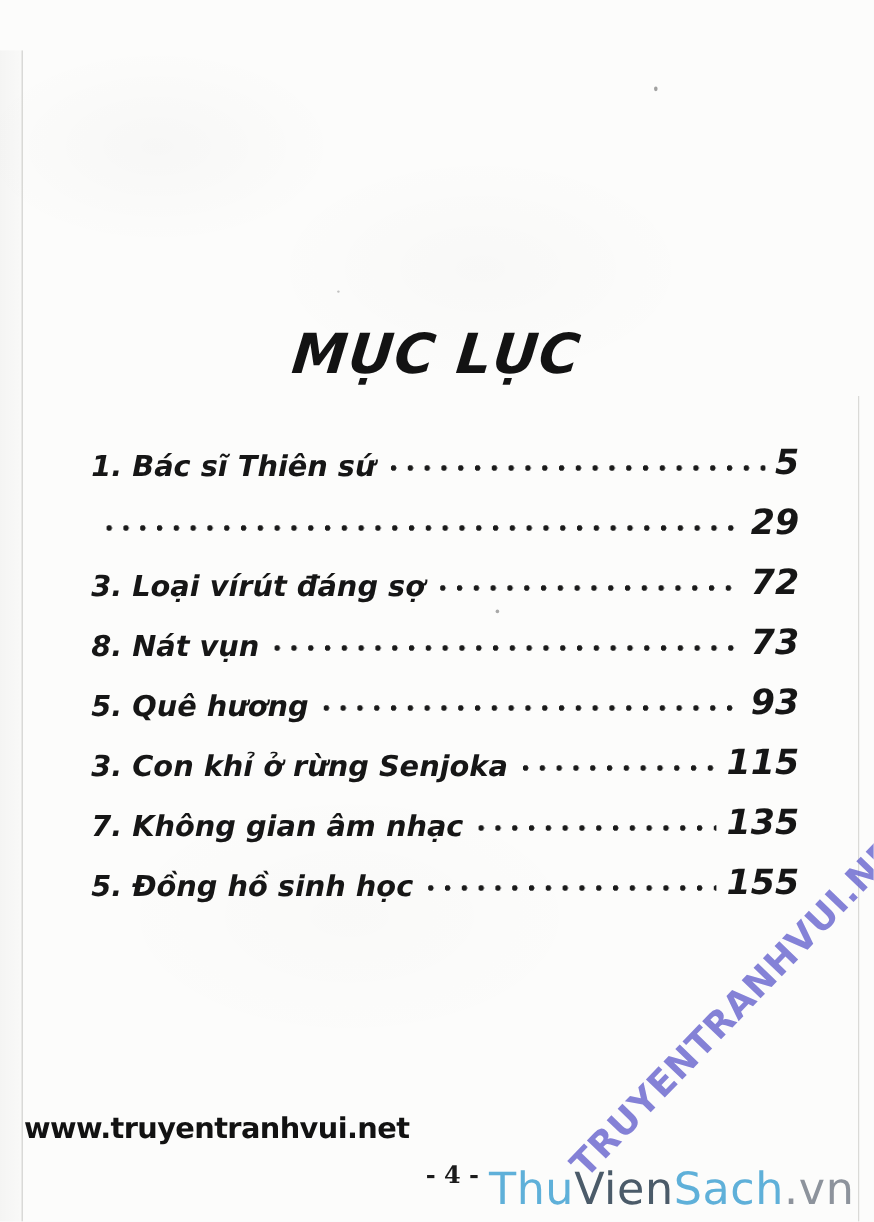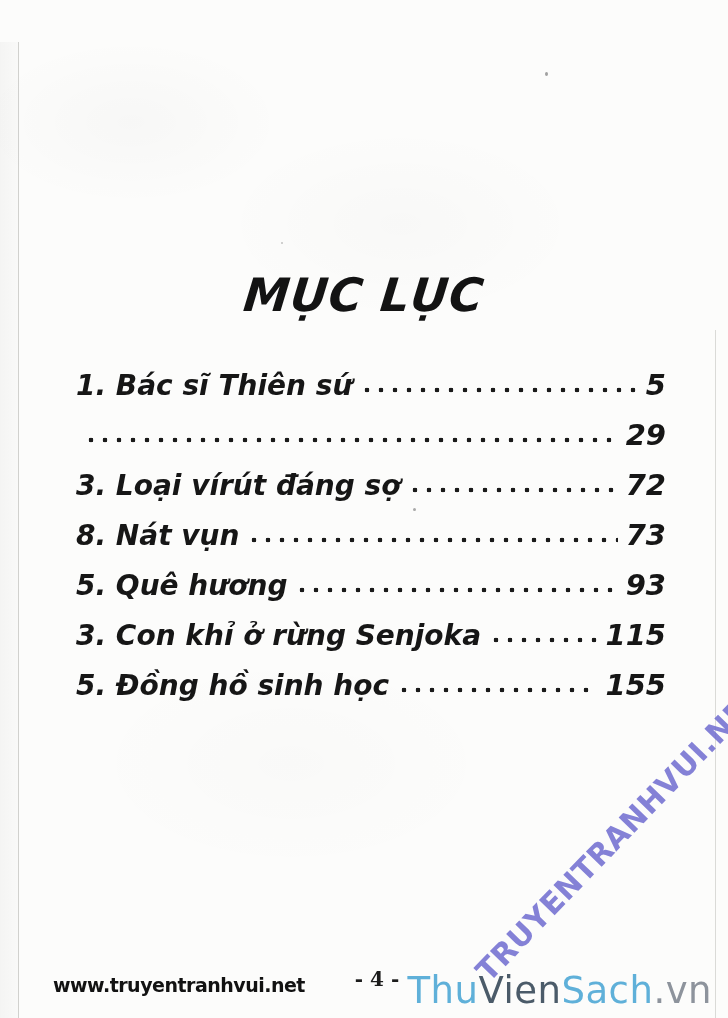--- a/index.html
+++ b/index.html
@@ -68,21 +68,21 @@
   }
   .toc-row {
     display: flex;
     align-items: flex-end;
     height: 50px;
     color: #161616;
     font-style: italic;
     font-weight: bold;
   }
   .toc-label {
-    font-size: 28px;
+    font-size: 24px;
     white-space: nowrap;
     line-height: 1.1;
   }
   .toc-dots {
     flex: 1;
     height: 6px;
     margin: 0 8px 9px 12px;
     background-image: radial-gradient(circle at 3px 3px, #1a1a1a 2.1px, transparent 2.6px);
     background-size: 14px 6px;
     background-repeat: repeat-x;
@@ -105,26 +105,25 @@
     opacity: 0.82;
     letter-spacing: 0.5px;
     transform: rotate(-46deg);
     white-space: nowrap;
     pointer-events: none;
   }
 
   .footer-url {
     position: absolute;
     left: 20px;
-    top: 974px;
-    font-size: 19px;
+    top: 926px;
+    font-size: 24px;
     font-weight: bold;
     color: #121212;
     letter-spacing: -0.5px;
-    margin-left: 33px;
   }
   .footer-pageno {
     position: absolute;
     left: 337px;
     top: 967px;
     width: 80px;
     text-align: center;
     font-family: "DejaVu Serif", "Liberation Serif", serif;
     font-size: 20px;
     font-weight: bold;
@@ -179,20 +178,25 @@
       <span class="toc-label">5. Quê hương</span>
       <span class="toc-dots"></span>
       <span class="toc-page">93</span>
     </div>
     <div class="toc-row">
       <span class="toc-label">3. Con khỉ ở rừng Senjoka</span>
       <span class="toc-dots"></span>
       <span class="toc-page">115</span>
     </div>
     <div class="toc-row">
+      <span class="toc-label">7. Không gian âm nhạc</span>
+      <span class="toc-dots"></span>
+      <span class="toc-page">135</span>
+    </div>
+    <div class="toc-row">
       <span class="toc-label">5. Đồng hồ sinh học</span>
       <span class="toc-dots"></span>
       <span class="toc-page">155</span>
     </div>
   </div>
 
   <div class="watermark">TRUYENTRANHVUI.NET</div>
 
   <div class="footer-url">www.truyentranhvui.net</div>
   <div class="footer-pageno">- 4 -</div>

